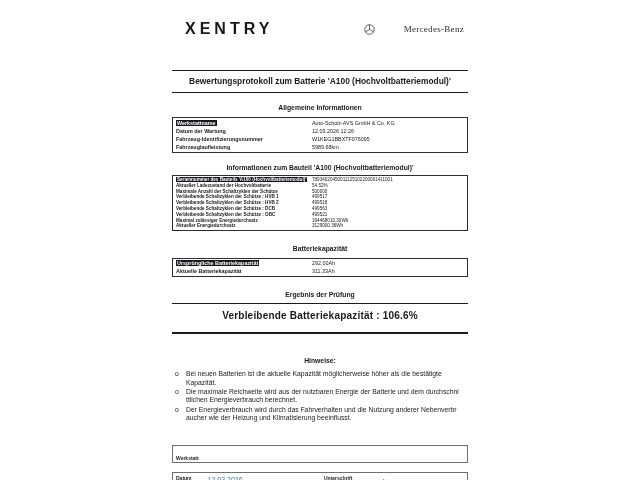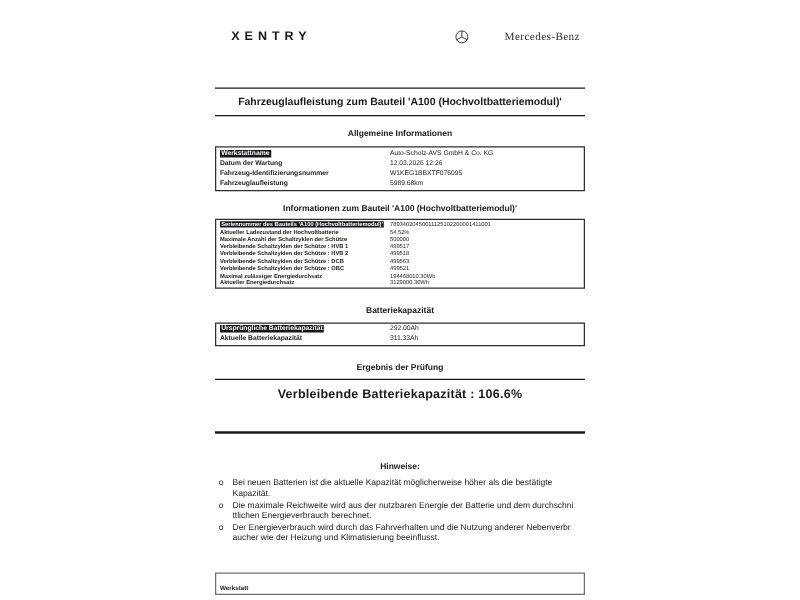--- a/index.html
+++ b/index.html
@@ -2,21 +2,21 @@
 <html><head>
 <meta charset="utf-8">
 <style>
   html,body{margin:0;padding:0;background:#fff;}
   .page{position:relative;width:640px;height:480px;background:#ffffff;overflow:hidden;
         font-family:"Liberation Sans",sans-serif;color:#1a1a1a;}
   .content{position:absolute;left:172px;top:0;width:296px;}
 
   
   .hdr{display:flex;justify-content:space-between;align-items:center;margin-top:20px;padding:0 4px 0 13px;height:18px;}
-  .xentry{font-size:10px;font-weight:800;letter-spacing:4px;color:#17181a;}
+  .xentry{font-size:16px;font-weight:800;letter-spacing:4px;color:#17181a;}
   .mb{display:flex;align-items:center;gap:4px;color:#2b2d33;}
   .mb-text{font-family:"Liberation Serif",serif;font-size:9px;letter-spacing:.3px;margin-left:25px;}
 
   .rule{border:none;border-top:1.6px solid #1a1a1a;margin:0;}
   .rule-title-top{margin-top:32px;}
   .doc-title{font-size:8.4px;font-weight:bold;text-align:center;padding:5px 0 6px;white-space:nowrap;}
 
   .sec-h{font-size:6.8px;font-weight:bold;text-align:center;}
   .h-general{margin-top:11px;}
   .h-component{margin-top:11px;}
@@ -32,21 +32,21 @@
   .row{display:flex;align-items:baseline;}
   .t1 .row{line-height:8px;font-size:5.4px;}
   .t2 .row{line-height:5.8px;font-size:4.6px;}
   .t3 .row{line-height:7.5px;font-size:5.4px;}
   .lbl{flex:0 0 136px;font-weight:bold;padding-left:3px;white-space:nowrap;overflow:visible;}
   .val{flex:1;white-space:nowrap;color:#222;}
   .hl{background:#15151c;color:#ffffff;padding:0 1px;}
 
   
   .result-band{margin-top:5px;border-top:1.5px solid #1a1a1a;border-bottom:2px solid #1a1a1a;
-               padding:6px 0 24px;text-align:center;}
+               padding:6px 0 11px;text-align:center;}
   .result-text{font-size:10px;font-weight:bold;letter-spacing:.2px;}
 
   
   .notes{margin-top:6px;}
   .note{display:flex;font-size:6.8px;line-height:8.6px;margin-bottom:.5px;}
   .marker{flex:0 0 11px;text-align:left;padding-left:3px;}
   .note-text{flex:1;white-space:pre-line;}
 
   
   .fieldbox{border:1px solid #6f6f6f;box-sizing:border-box;width:100%;position:relative;overflow:visible;}
@@ -69,21 +69,21 @@
       <span class="mb">
         <svg width="11" height="11" viewBox="0 0 24 24">
           <circle cx="12" cy="12" r="10.4" fill="none" stroke="#2b2d33" stroke-width="1.6"></circle>
           <path d="M12 1.6 L12 12 L21.1 17.2 M12 12 L2.9 17.2" fill="none" stroke="#2b2d33" stroke-width="1.6"></path>
         </svg>
         <span class="mb-text">Mercedes-Benz</span>
       </span>
     </div>
 
     <hr class="rule rule-title-top">
-    <div class="doc-title">Fahrzeuglaufleistung zum Bauteil 'A100 (Hochvoltbatteriemodul)'</div>
+    <div class="doc-title">Bewertungsprotokoll zum Batterie 'A100 (Hochvoltbatteriemodul)'</div>
     <hr class="rule">
 
     <div class="sec-h h-general">Allgemeine Informationen</div>
     <div class="tbl t1">
       <div class="row">
         <span class="lbl"><span class="hl">Werkstattname</span></span>
         <span class="val">Auto-Scholz-AVS GmbH &amp; Co. KG</span>
       </div>
       <div class="row">
         <span class="lbl">Datum der Wartung</span>

